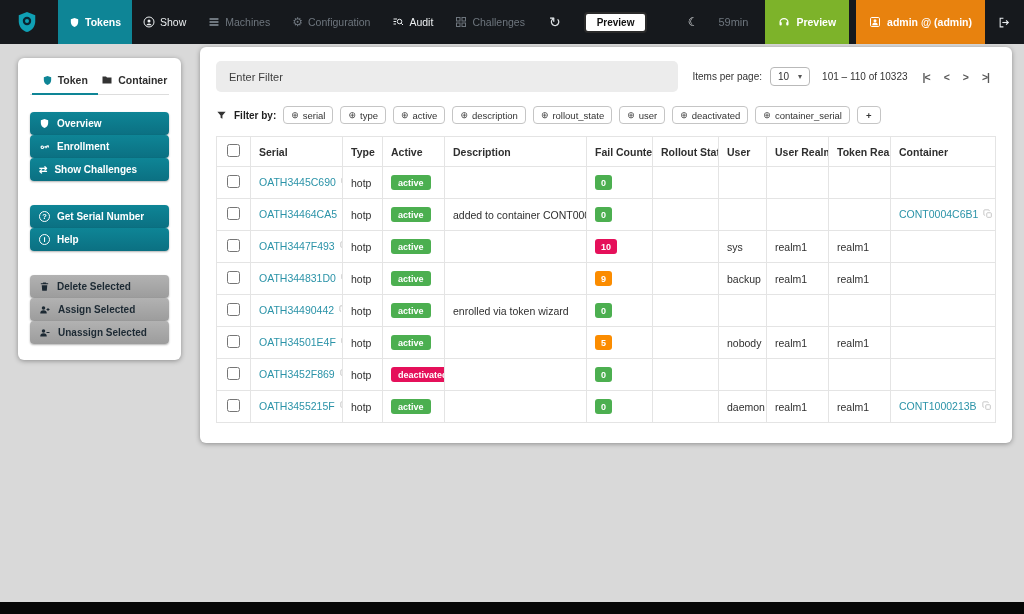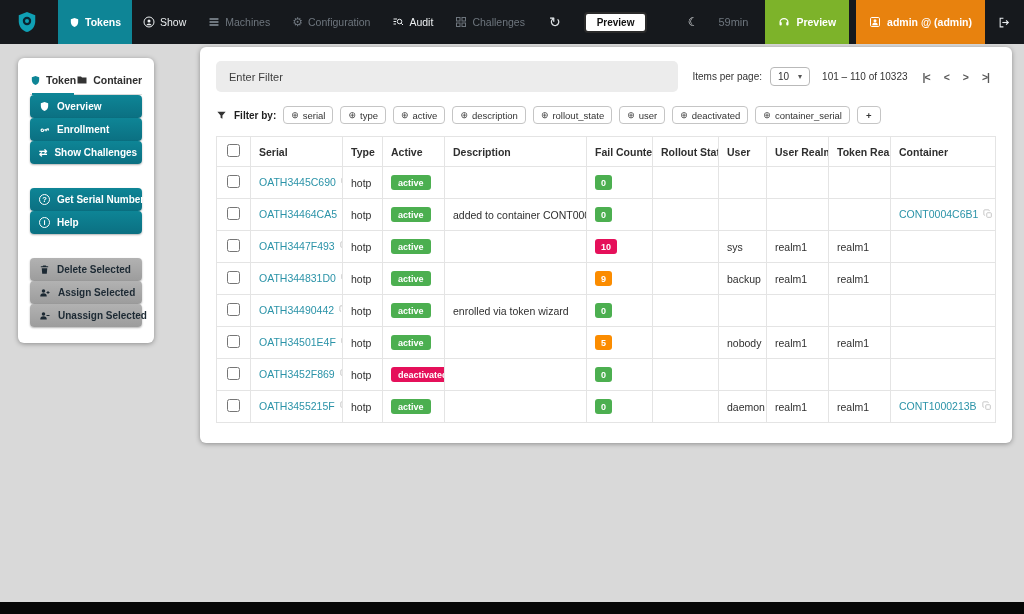--- a/index.html
+++ b/index.html
@@ -33,28 +33,28 @@
   .block-btn{display:flex;align-items:center;gap:6px;padding:0 13px;color:#fff;font-size:10.5px;font-weight:700;cursor:pointer}
   .support{background:var(--support-green);margin-left:8px}
   .admin{background:var(--admin-orange);margin-left:7px}
   .logout{display:flex;align-items:center;padding:0 13px;color:#e8ebee;cursor:pointer}
 
   
   .page{position:relative;height:570px}
   .footer{position:absolute;left:0;bottom:0;width:100%;height:12px;background:#060606}
 
   
-  .side-card{position:absolute;left:18px;top:14px;width:136px;background:#fff;border-radius:6px;box-shadow:0 1px 5px rgba(0,0,0,.35);padding:8px 12px 16px}
+  .side-card{position:absolute;left:18px;top:14px;width:163px;background:#fff;border-radius:6px;box-shadow:0 1px 5px rgba(0,0,0,.35);padding:8px 12px 16px}
   .side-tabs{display:flex;border-bottom:1px solid #ddd}
   .side-tab{flex:1;display:flex;align-items:center;justify-content:center;gap:5px;font-size:10.5px;font-weight:700;color:#2f2f2f;padding:8px 0;position:relative;cursor:pointer}
   .side-tab.active::after{content:"";position:absolute;bottom:-1px;left:2px;right:2px;height:2px;background:var(--accent)}
   .ticon{display:flex;color:#333}
   .ticon.accent{color:var(--accent)}
   .sbtn{display:flex;align-items:center;gap:7px;width:100%;height:23px;border:0;border-radius:4px;background:linear-gradient(var(--accent),#0b7082);color:#fff;font-size:10px;font-weight:600;padding:0 9px;margin-top:0;font-family:inherit;box-shadow:0 1px 2px rgba(0,0,0,.3);cursor:pointer;white-space:nowrap}
-  .sbtn.first{margin-top:0}
+  .sbtn.first{margin-top:17px}
   .sbtn.group-gap{margin-top:24px}
   .sbtn.gray{background:linear-gradient(#b2b2b2,#9c9c9c);color:#1c2933}
   .bicon{display:flex;align-items:center;flex:0 0 auto}
   .circ{width:11px;height:11px;border:1px solid currentColor;border-radius:50%;display:inline-flex;align-items:center;justify-content:center;font-size:7.5px;font-weight:700;flex:0 0 auto}
   .glyph{font-size:10px;line-height:1}
 
   
   .main-card{position:absolute;left:200px;top:3px;width:812px;background:#fff;border-radius:6px;box-shadow:0 1px 5px rgba(0,0,0,.35);padding:14px 16px 20px}
   .top-controls{display:flex;align-items:center}
   .filter-input{width:462px;height:31px;background:#ececec;border:none;border-radius:5px;padding:0 13px;font-size:11px;font-family:inherit;color:#333;outline:none}

